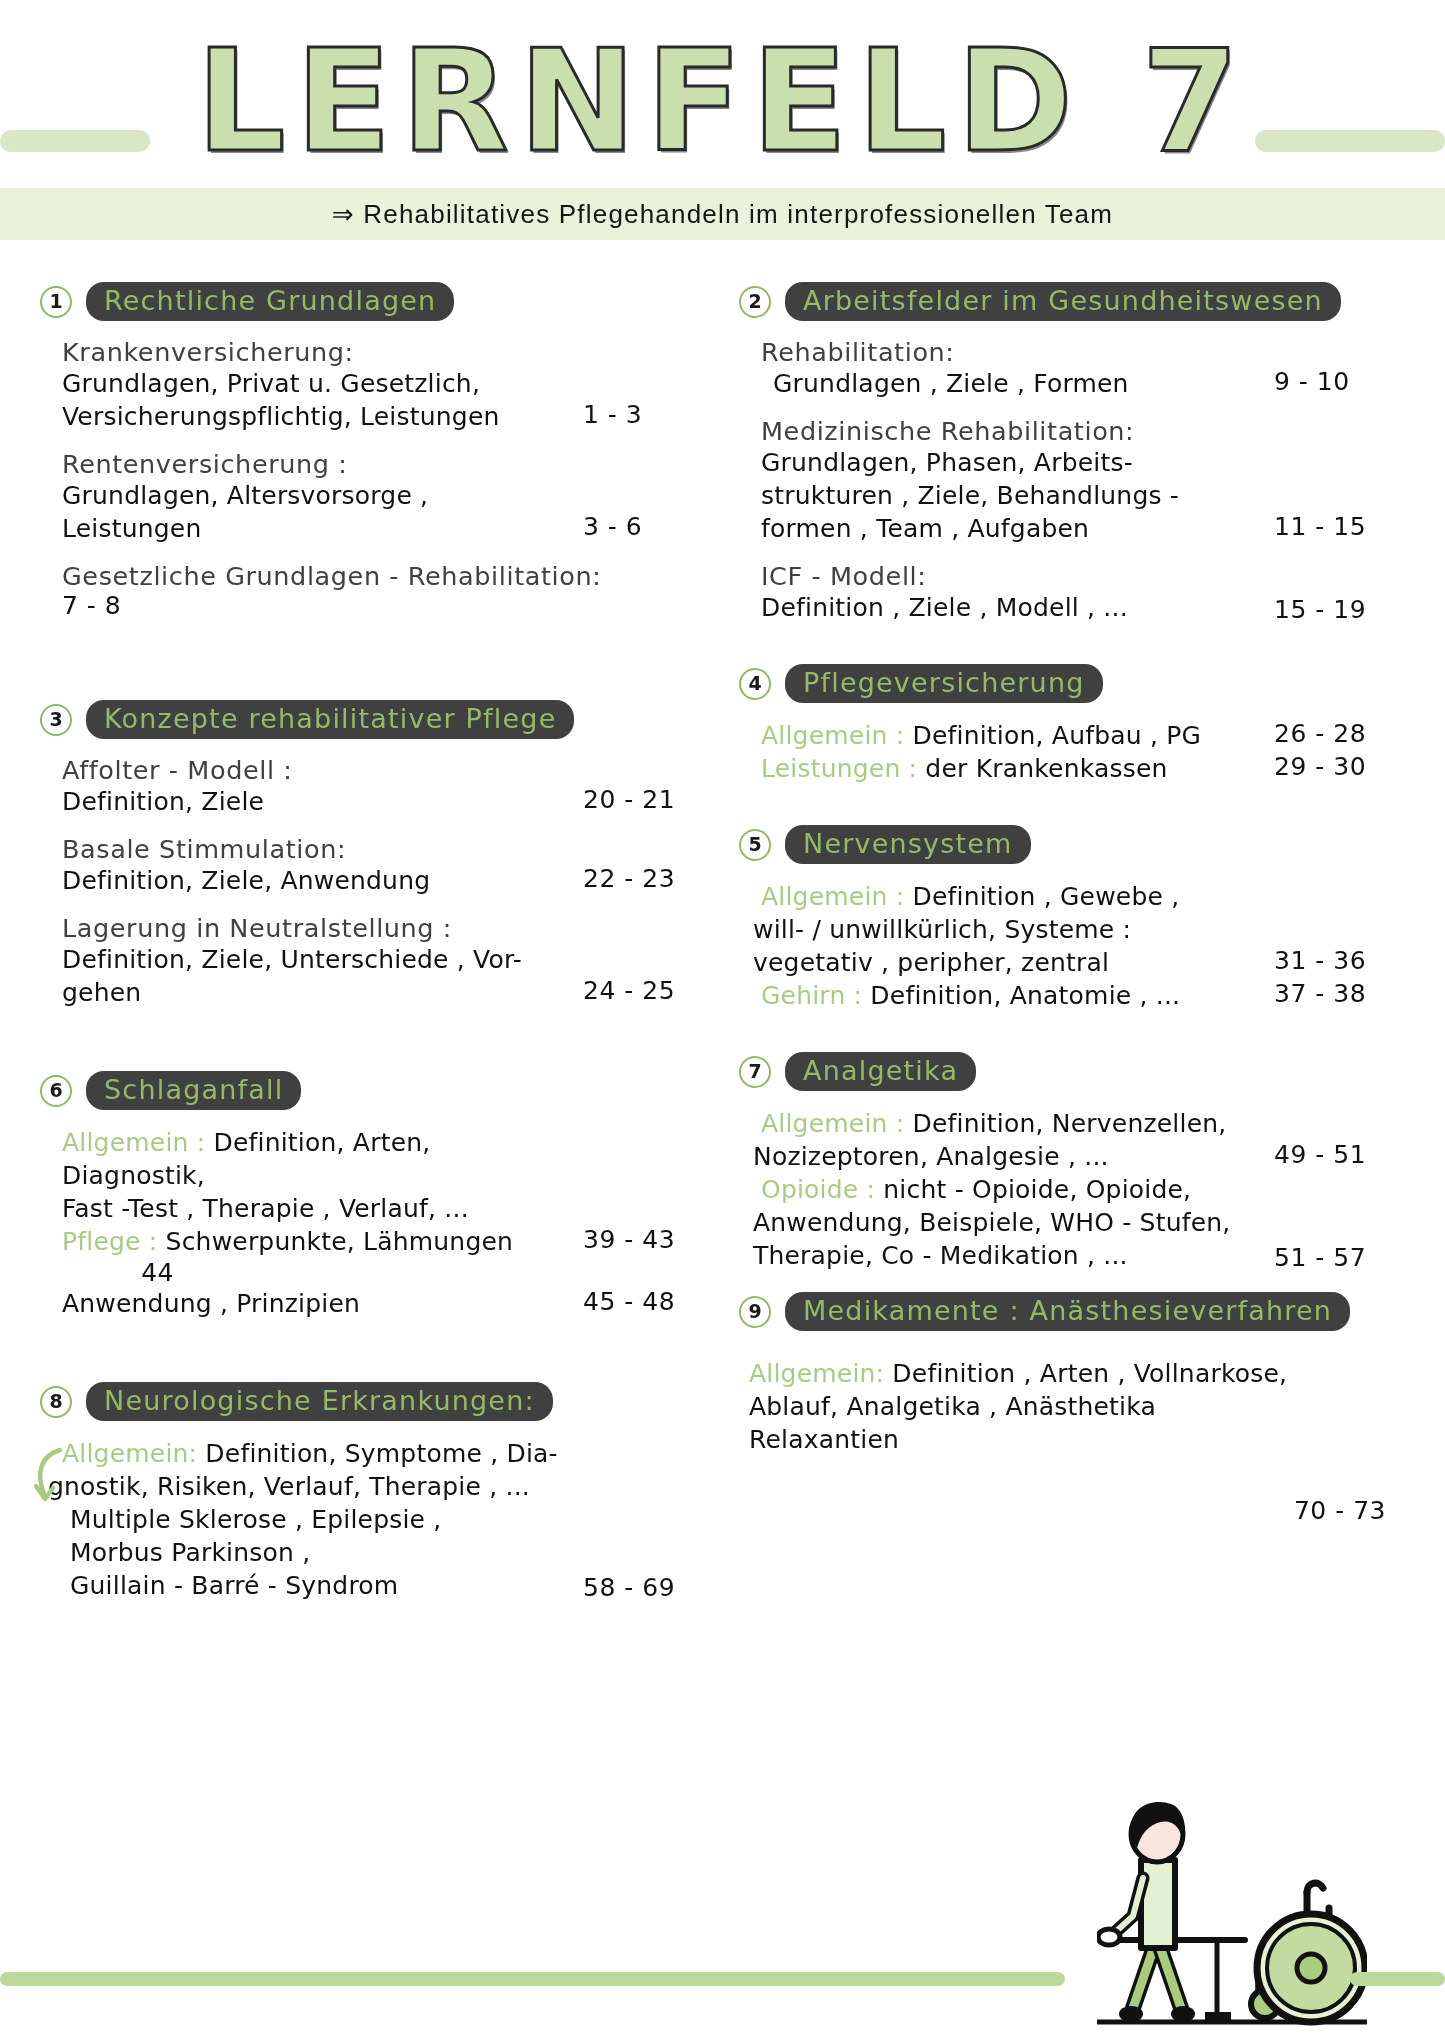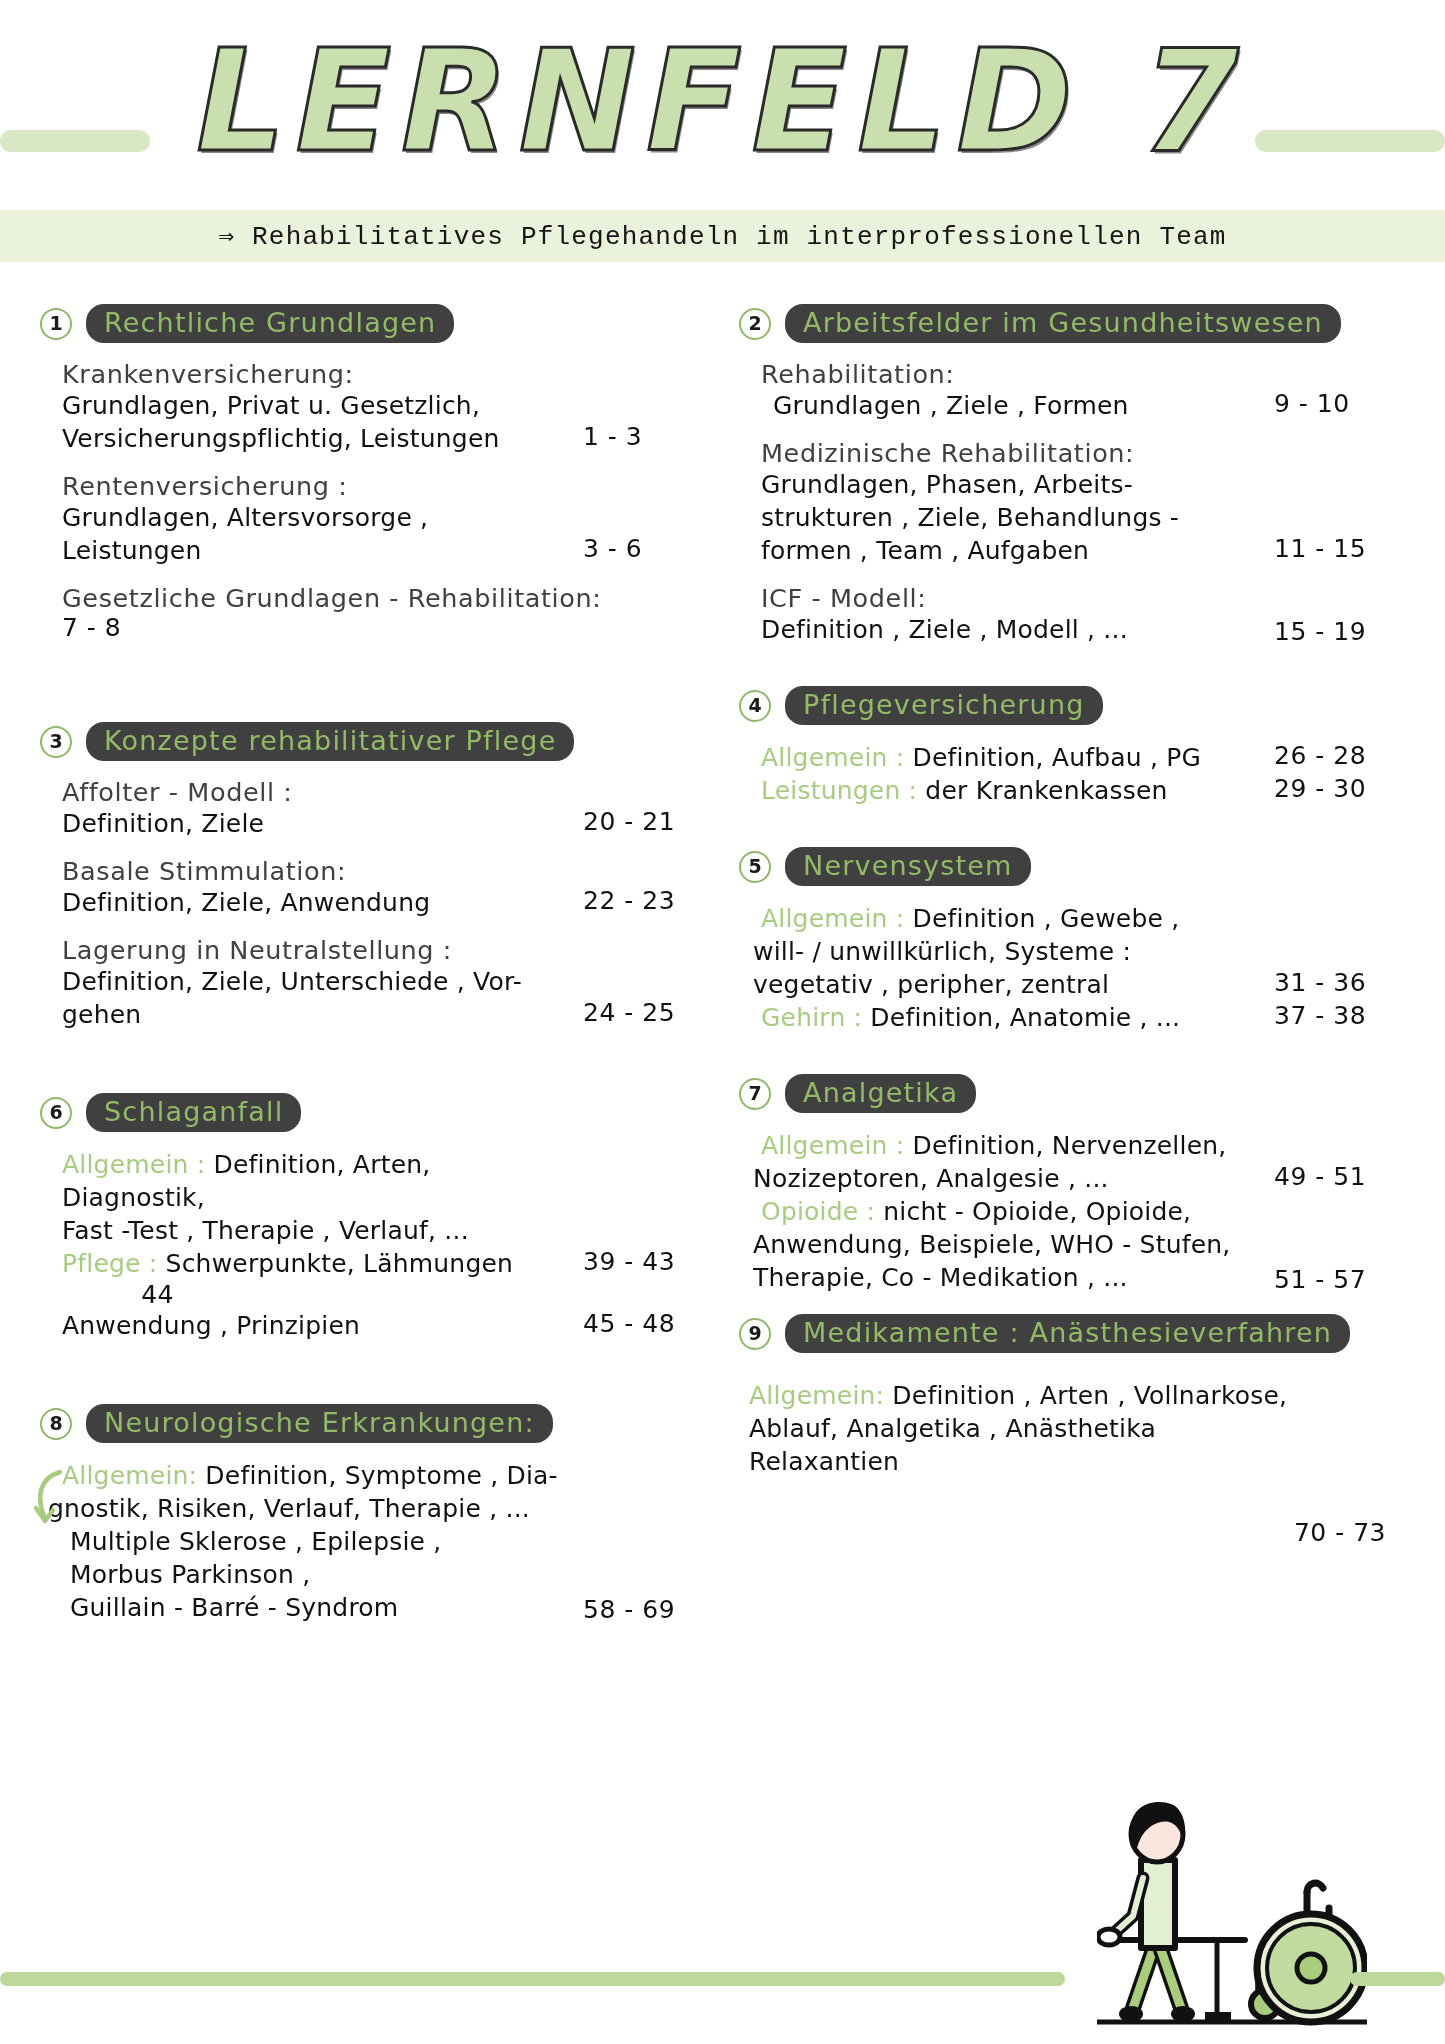--- a/index.html
+++ b/index.html
@@ -9,22 +9,21 @@
     height: 2044px;
     background: #ffffff;
     font-family: "DejaVu Sans", sans-serif;
     position: relative;
     overflow: hidden;
   }
 
   
   .title-area {
     position: relative;
-    height: 210px;
-    font-style: italic;
+    height: 188px;
   }
   .title-rule {
     position: absolute;
     top: 130px;
     height: 22px;
     background: #d9e8c4;
     border-radius: 11px;
   }
   .title-rule.left  { left: 0;  width: 150px; }
   .title-rule.right { right: 0; width: 190px; }
@@ -47,21 +46,21 @@
 
   
   .subtitle-band {
     background: #eaf2dc;
     height: 52px;
     display: flex;
     align-items: center;
     justify-content: center;
   }
   .subtitle-text {
-    font-family: Liberation Mono, monospace;
+    font-family: Liberation Sans, sans-serif;
     font-size: 26px;
     color: #151515;
     letter-spacing: 1.2px;
     white-space: nowrap;
   }
 
   
   .columns {
     position: relative;
     display: flex;

